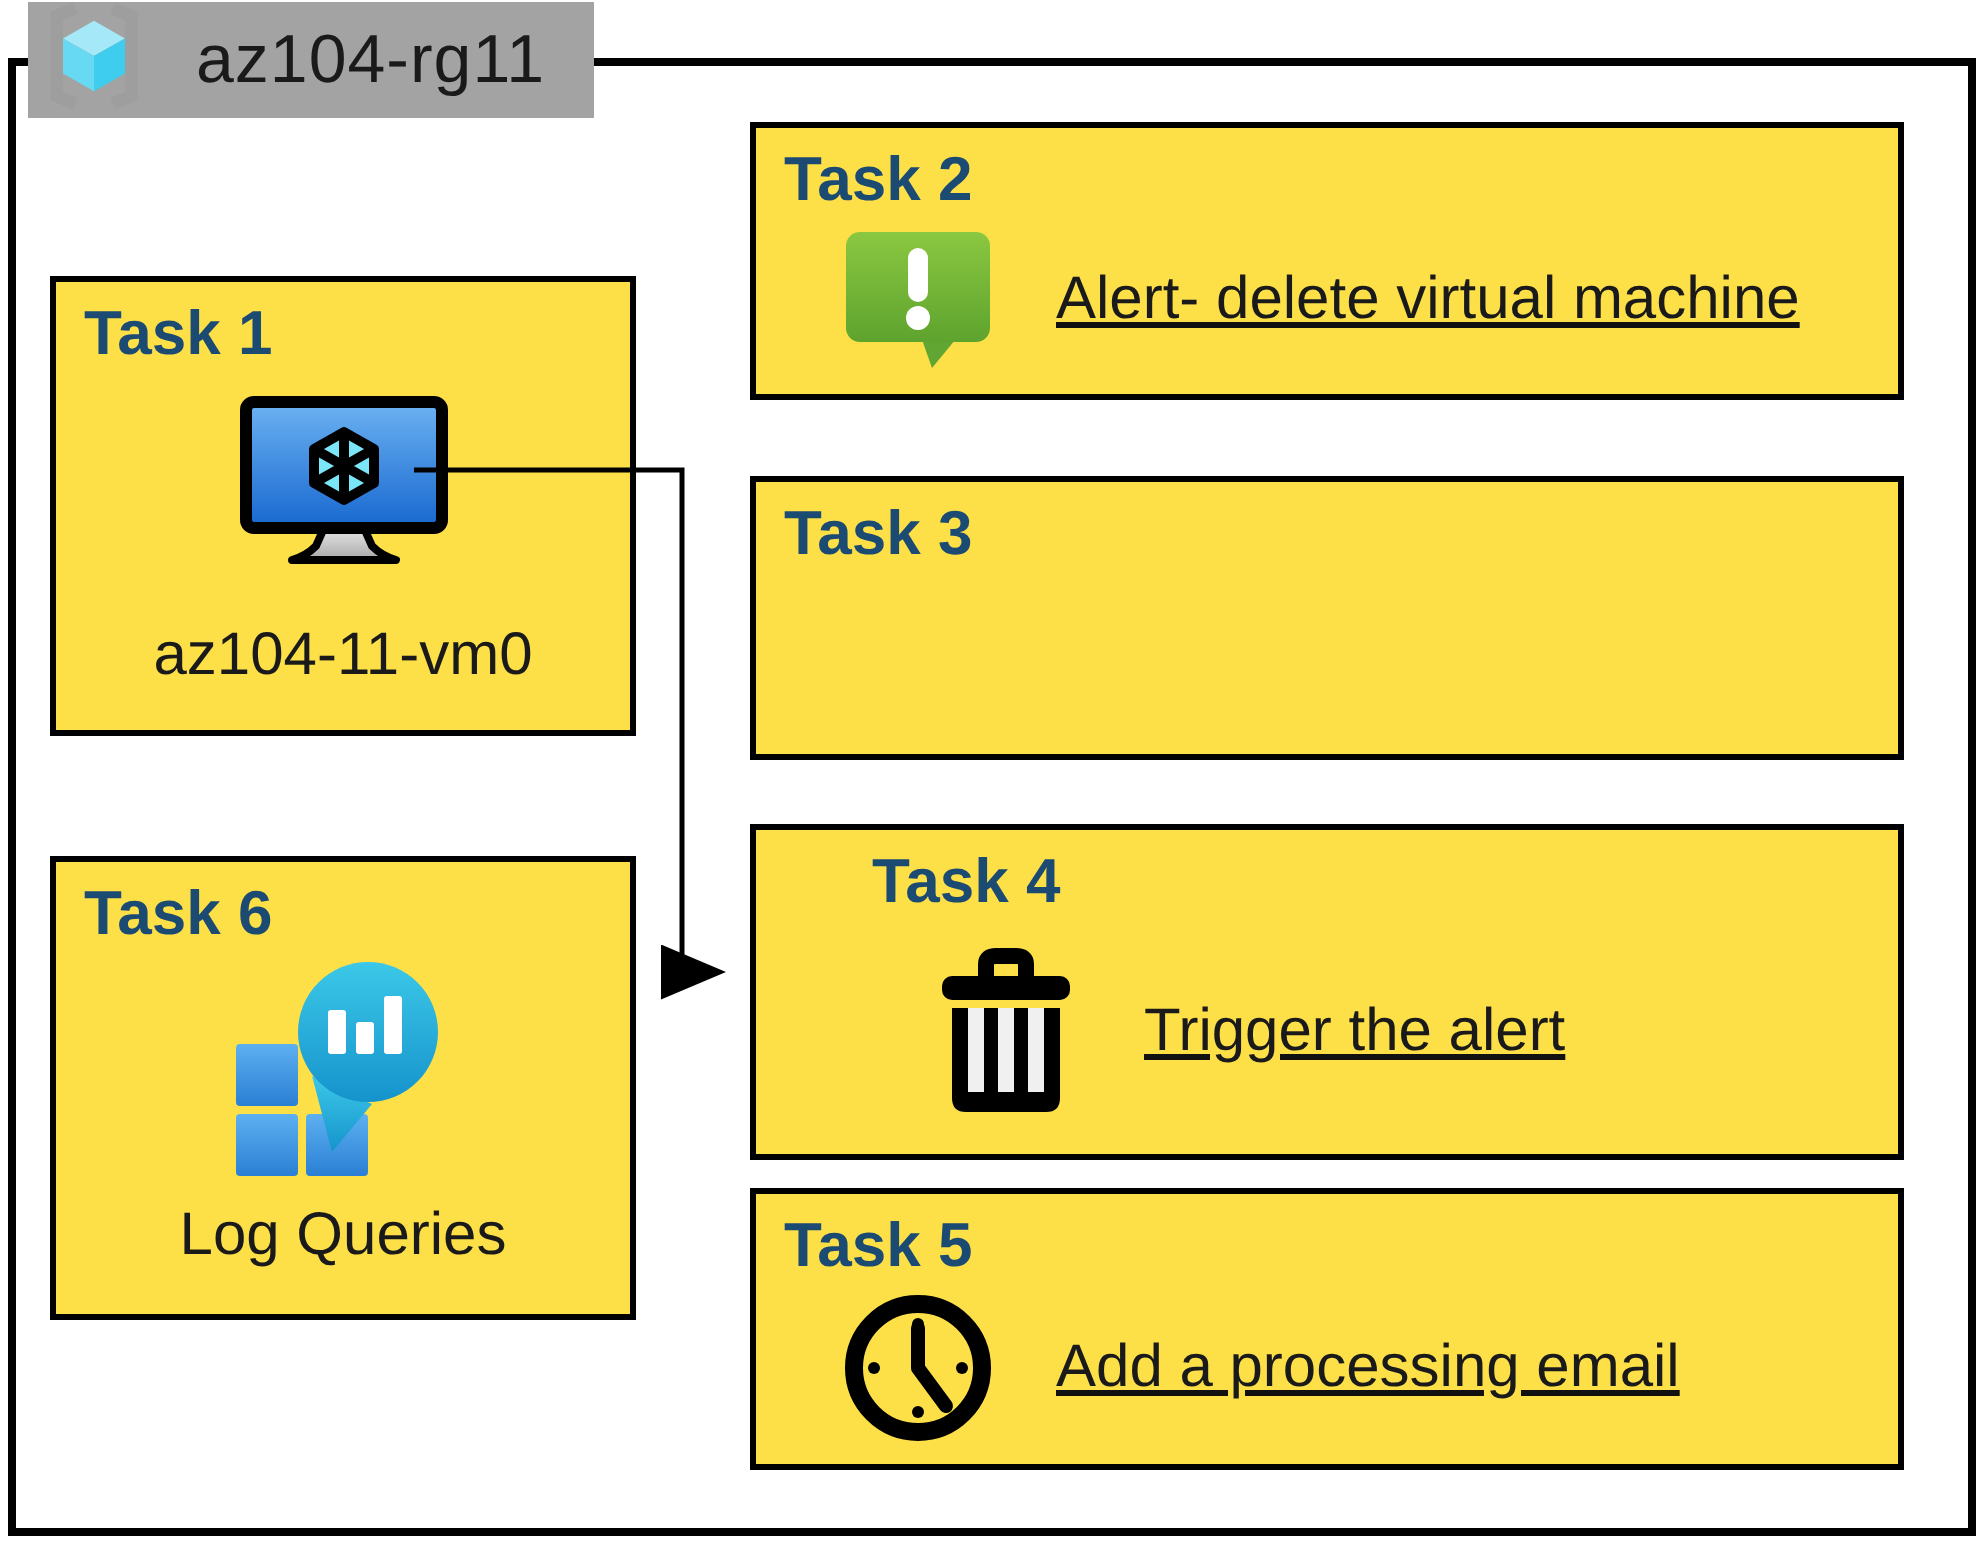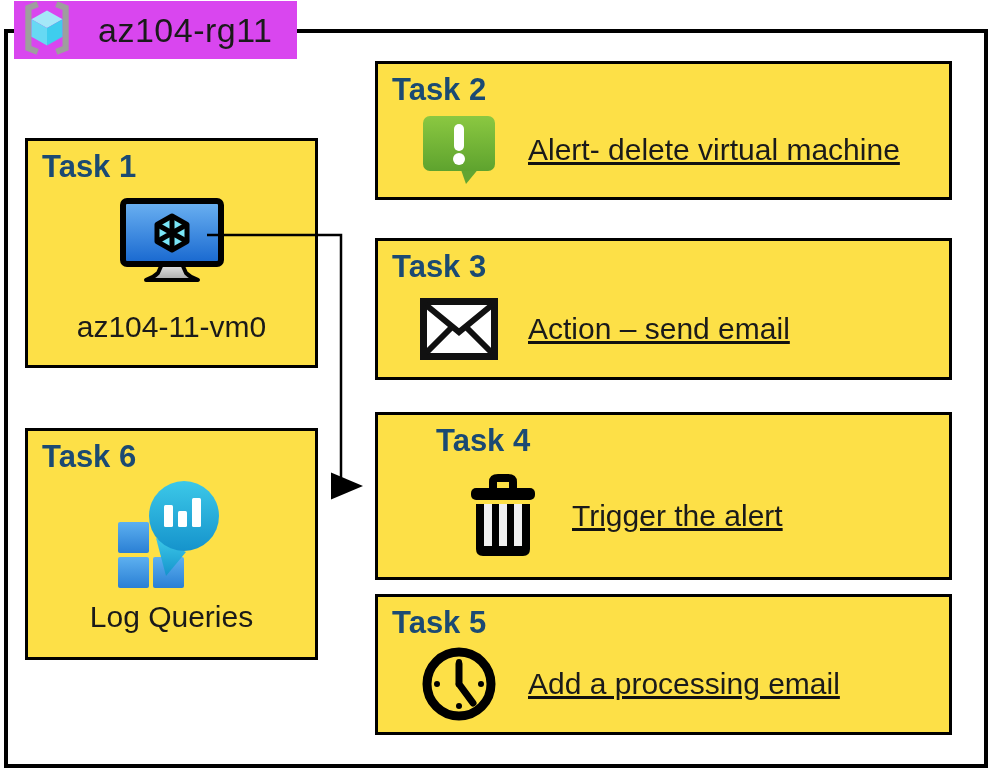--- a/index.html
+++ b/index.html
@@ -7,21 +7,21 @@
     position:relative;width:992px;height:774px;background:#fff;overflow:hidden;
     font-family:"Liberation Sans",sans-serif;color:#111;
   }
   .outer-box{
     position:absolute;left:4px;top:29px;width:984px;height:739px;
     border:4px solid #000;box-sizing:border-box;
   }
   .rg-header{
     position:absolute;left:14px;top:1px;z-index:3;
     display:flex;align-items:center;gap:20px;
-    background:#d946ef;padding:0 24px 0 2px;height:58px;
+    background:#a3a3a3;padding:0 24px 0 2px;height:58px;
   }
   .rg-title{font-size:34px;color:#1a1a1a;letter-spacing:0.5px;}
   .task-box{
     position:absolute;background:#fde047;border:3px solid #000;
     box-sizing:border-box;display:flex;flex-direction:column;
   }
   .task-label{
     font-weight:700;font-size:31px;color:#1b4a73;
     padding:9px 0 0 14px;line-height:1.1;flex:0 0 auto;
   }
@@ -134,30 +134,20 @@
           <rect x="34" y="11" width="10" height="27" rx="5" fill="#fff"></rect>
           <circle cx="39" cy="46" r="6" fill="#fff"></circle>
         </svg>
       </span>
       <span class="task-desc">Alert- delete virtual machine</span>
     </div>
   </div>
 
   <div class="task-box box-right" id="task3">
     <div class="task-label">Task 3</div>
-    <div class="task-row">
-      <span class="icon-slot">
-        <svg width="78" height="62" viewBox="0 0 78 62">
-          <rect x="3.5" y="3.5" width="71" height="55" fill="#fff" stroke="#111" stroke-width="7"></rect>
-          <path d="M6,7 L39,34 L72,7" fill="none" stroke="#111" stroke-width="6"></path>
-          <path d="M6,55 L31,30 M72,55 L47,30" fill="none" stroke="#111" stroke-width="6"></path>
-        </svg>
-      </span>
-      <span class="task-desc">Action – send email</span>
-    </div>
   </div>
 
   <div class="task-box box-right" id="task4">
     <div class="task-label">Task 4</div>
     <div class="task-row">
       <span class="icon-slot">
         <svg width="68" height="86" viewBox="0 0 68 86">
           <path d="M24,17 L24,9 Q24,5 29,5 L39,5 Q44,5 44,9 L44,17" fill="none" stroke="#000" stroke-width="8"></path>
           <rect x="2" y="15" width="64" height="12" rx="5" fill="#000"></rect>
           <path d="M7,31 L61,31 L61,76 Q61,83 54,83 L14,83 Q7,83 7,76 Z" fill="#000"></path>

